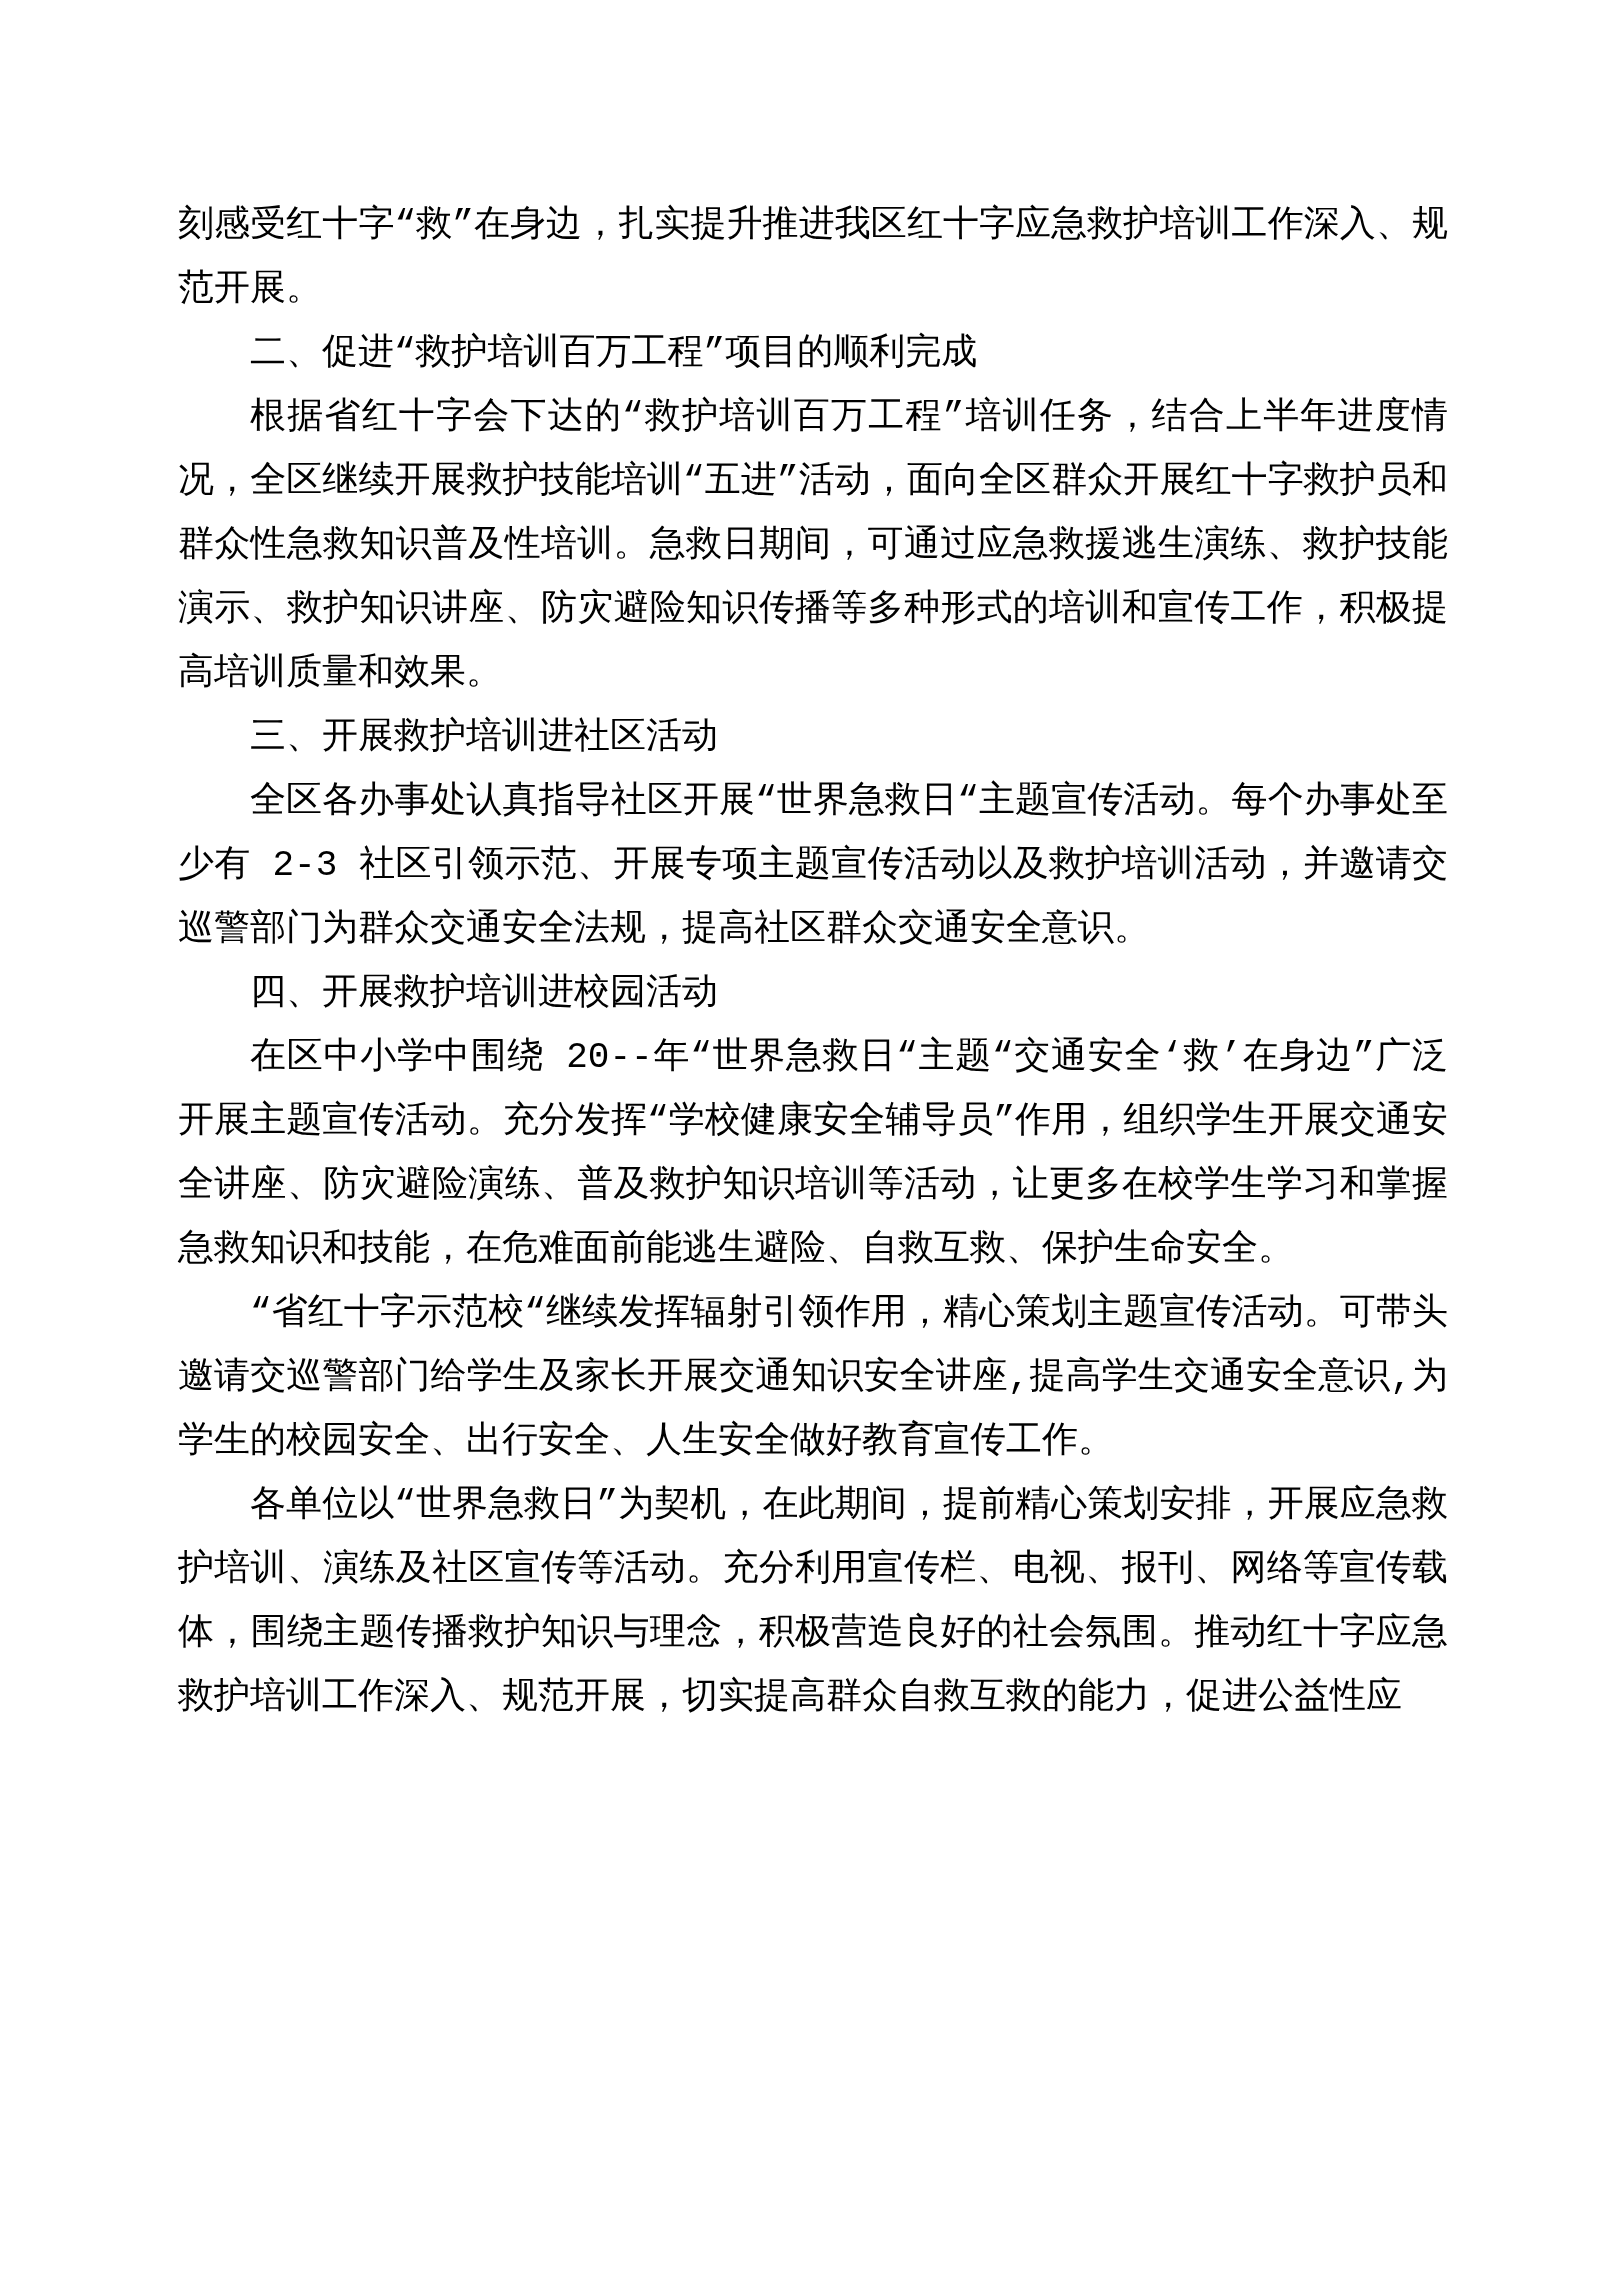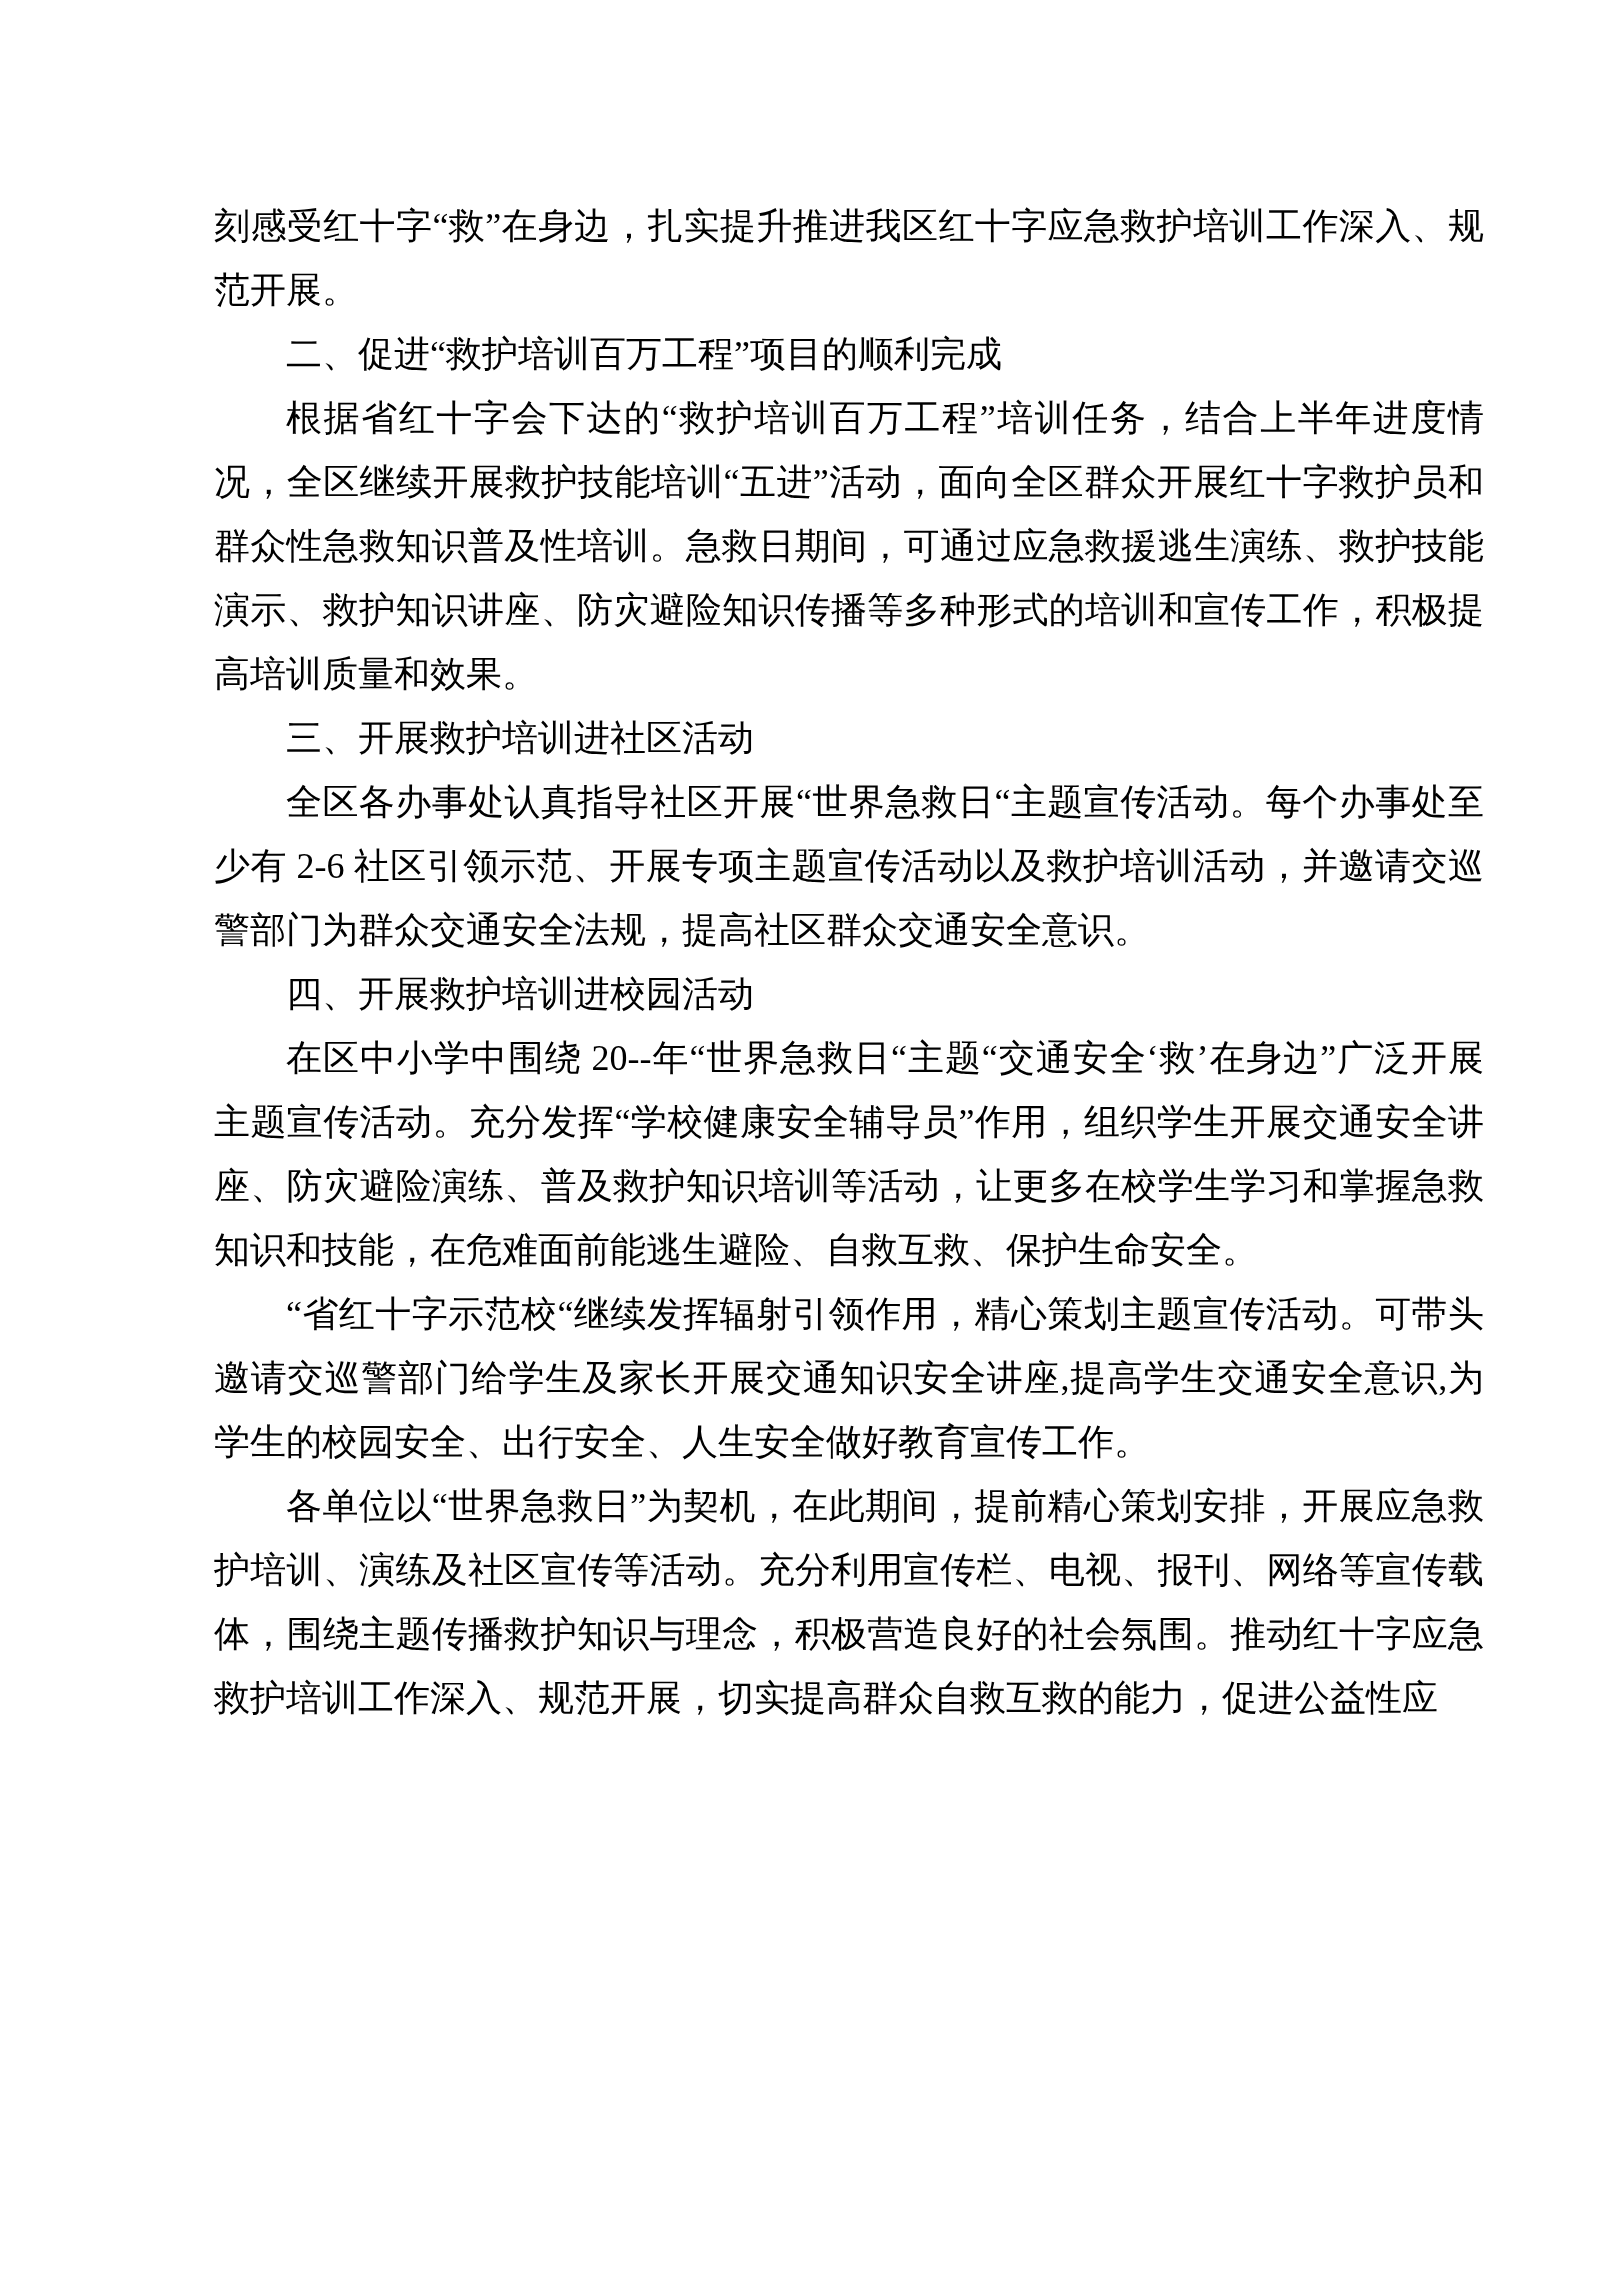--- a/index.html
+++ b/index.html
@@ -12,45 +12,44 @@
     width: 1623px;
     height: 2295px;
     background: #ffffff;
     overflow: hidden;
   }
   .text-block {
     position: absolute;
     left: 178px;
     top: 194px;
     width: 1270px;
-    font-family: Liberation Serif, serif;
+    font-family: Liberation Mono, monospace;
     font-size: 36px;
     line-height: 64px;
     color: #000000;
     text-align: justify;
     letter-spacing: 0;
-    margin-left: 36px;
   }
   .para {
     margin: 0;
     padding: 0;
   }
   .para.indent {
     text-indent: 2em;
   }
 </style>
 </head>
 <body>
 
 <div class="page">
   <div class="text-block">
     <p class="para">刻感受红十字“救”在身边，扎实提升推进我区红十字应急救护培训工作深入、规范开展。</p>
     <p class="para indent">二、促进“救护培训百万工程”项目的顺利完成</p>
     <p class="para indent">根据省红十字会下达的“救护培训百万工程”培训任务，结合上半年进度情况，全区继续开展救护技能培训“五进”活动，面向全区群众开展红十字救护员和群众性急救知识普及性培训。急救日期间，可通过应急救援逃生演练、救护技能演示、救护知识讲座、防灾避险知识传播等多种形式的培训和宣传工作，积极提高培训质量和效果。</p>
     <p class="para indent">三、开展救护培训进社区活动</p>
-    <p class="para indent">全区各办事处认真指导社区开展“世界急救日“主题宣传活动。每个办事处至少有 2-6 社区引领示范、开展专项主题宣传活动以及救护培训活动，并邀请交巡警部门为群众交通安全法规，提高社区群众交通安全意识。</p>
+    <p class="para indent">全区各办事处认真指导社区开展“世界急救日“主题宣传活动。每个办事处至少有 2-3 社区引领示范、开展专项主题宣传活动以及救护培训活动，并邀请交巡警部门为群众交通安全法规，提高社区群众交通安全意识。</p>
     <p class="para indent">四、开展救护培训进校园活动</p>
     <p class="para indent">在区中小学中围绕 20--年“世界急救日“主题“交通安全‘救’在身边”广泛开展主题宣传活动。充分发挥“学校健康安全辅导员”作用，组织学生开展交通安全讲座、防灾避险演练、普及救护知识培训等活动，让更多在校学生学习和掌握急救知识和技能，在危难面前能逃生避险、自救互救、保护生命安全。</p>
     <p class="para indent">“省红十字示范校“继续发挥辐射引领作用，精心策划主题宣传活动。可带头邀请交巡警部门给学生及家长开展交通知识安全讲座,提高学生交通安全意识,为学生的校园安全、出行安全、人生安全做好教育宣传工作。</p>
     <p class="para indent">各单位以“世界急救日”为契机，在此期间，提前精心策划安排，开展应急救护培训、演练及社区宣传等活动。充分利用宣传栏、电视、报刊、网络等宣传载体，围绕主题传播救护知识与理念，积极营造良好的社会氛围。推动红十字应急救护培训工作深入、规范开展，切实提高群众自救互救的能力，促进公益性应</p>
   </div>
 </div>
 
 
 </body></html>

